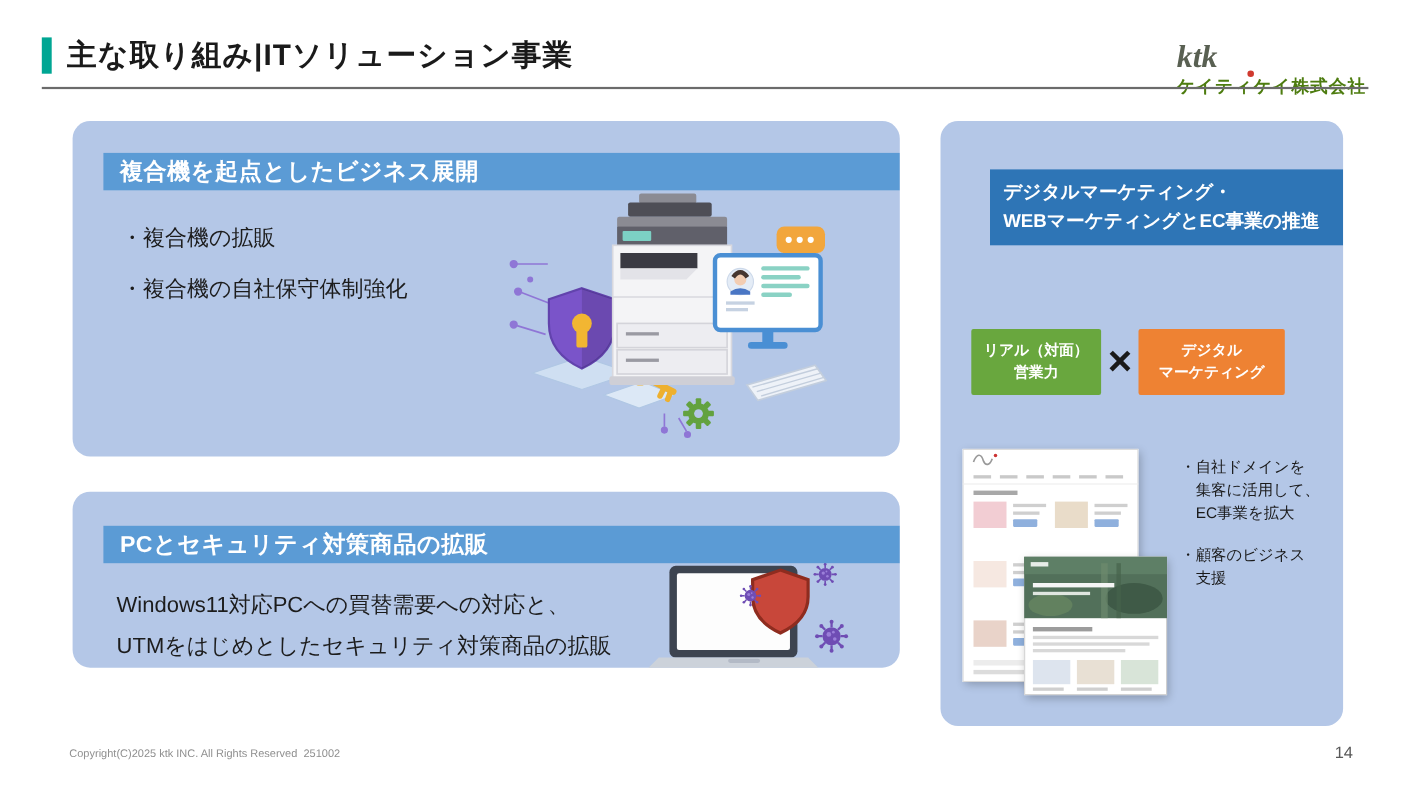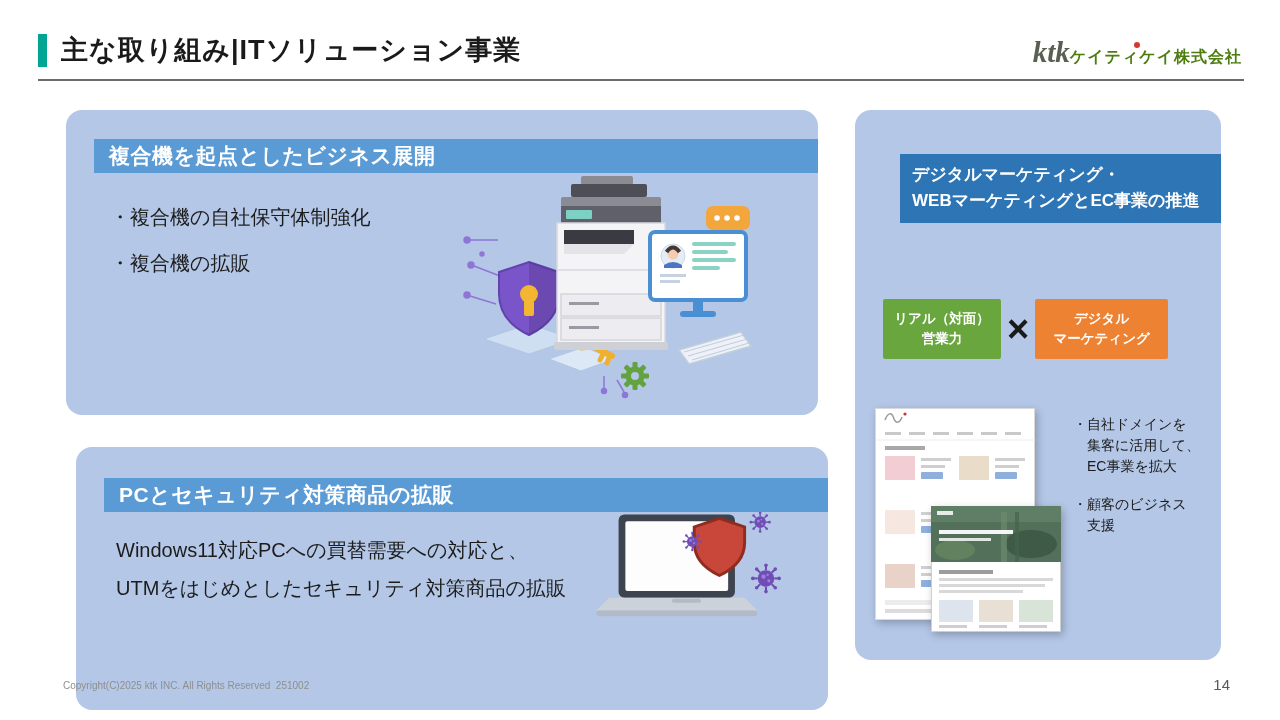--- a/index.html
+++ b/index.html
@@ -6,30 +6,30 @@
   html,body { width:1280px; height:720px; }
   body { font-family:"Liberation Sans","DejaVu Sans",sans-serif; background:#ffffff; }
   .slide { position:relative; width:1280px; height:720px; background:#ffffff; overflow:hidden; }
 
   
   .title-row { position:absolute; left:38px; top:32px; display:flex; align-items:center; gap:14px; }
   .accent-bar { width:9px; height:33px; background:#00a693; }
   .page-title { font-size:27px; font-weight:bold; color:#1a1a1a; letter-spacing:1px; }
   .title-rule { position:absolute; left:38px; right:36px; top:79px; height:2px; background:#6b6b6b; }
 
-  .logo { position:absolute; right:38px; top:36px; display:flex; align-items:baseline; gap:0; }
+  .logo { position:absolute; right:38px; top:36px; display:flex; align-items:baseline; gap:0;flex-direction:column; }
   .logo-ktk { font-family:"Liberation Serif","DejaVu Serif",serif; font-style:italic; font-weight:bold; font-size:29px; color:#596052; }
   .logo-company-wrap { position:relative; }
   .logo-company { font-size:16px; font-weight:bold; color:#4d7c0f; letter-spacing:1px; }
   .logo-red-accent { position:absolute; left:64px; top:-5px; width:6px; height:6px; border-radius:50%; background:#d03a2f; }
 
   
   .panel { position:absolute; background:#b4c7e7; border-radius:16px; overflow:hidden; }
   .panel-copier { left:66px; top:110px; width:752px; height:305px; }
-  .panel-pc     { left:76px; top:447px; width:752px; height:263px;padding-left:36px; }
+  .panel-pc     { left:66px; top:447px; width:752px; height:160px;padding-left:36px; }
   .panel-digital{ left:855px; top:110px; width:366px; height:550px; }
 
   .panel-header { position:absolute; left:28px; right:0; height:34px; background:#5b9bd5;
                   color:#fff; font-weight:bold; font-size:21px; letter-spacing:0.5px;
                   display:flex; align-items:center; padding-left:15px; }
   .panel-copier .panel-header { top:29px; }
   .panel-pc .panel-header { top:31px; }
 
   .copier-bullets { position:absolute; left:44px; top:84px; font-size:20px; color:#1c1c1c; line-height:46px; }
   .pc-text { position:absolute; left:40px; top:84px; font-size:20px; color:#1c1c1c; line-height:38px; }
@@ -167,22 +167,22 @@
         <rect x="-2.5" y="-14" width="5" height="8" rx="1" transform="rotate(180)"></rect>
         <rect x="-2.5" y="-14" width="5" height="8" rx="1" transform="rotate(225)"></rect>
         <rect x="-2.5" y="-14" width="5" height="8" rx="1" transform="rotate(270)"></rect>
         <rect x="-2.5" y="-14" width="5" height="8" rx="1" transform="rotate(315)"></rect>
         <circle r="9.5"></circle>
         <circle r="4" fill="#b4c7e7"></circle>
       </g>
     </svg>
     <div class="panel-header">複合機を起点としたビジネス展開</div>
     <div class="copier-bullets">
+      <div>・複合機の拡販</div>
       <div>・複合機の自社保守体制強化</div>
-      <div>・複合機の拡販</div>
     </div>
   </section>
 
   <section class="panel panel-pc">
     <svg class="pc-illustration" viewBox="0 0 250 165" xmlns="http://www.w3.org/2000/svg">
       <defs>
         <g id="virus">
           <g stroke="#6f4db4" stroke-width="2.5">
             <line x1="0" y1="-10" x2="0" y2="-15"></line>
               <line x1="0" y1="10" x2="0" y2="15"></line>

